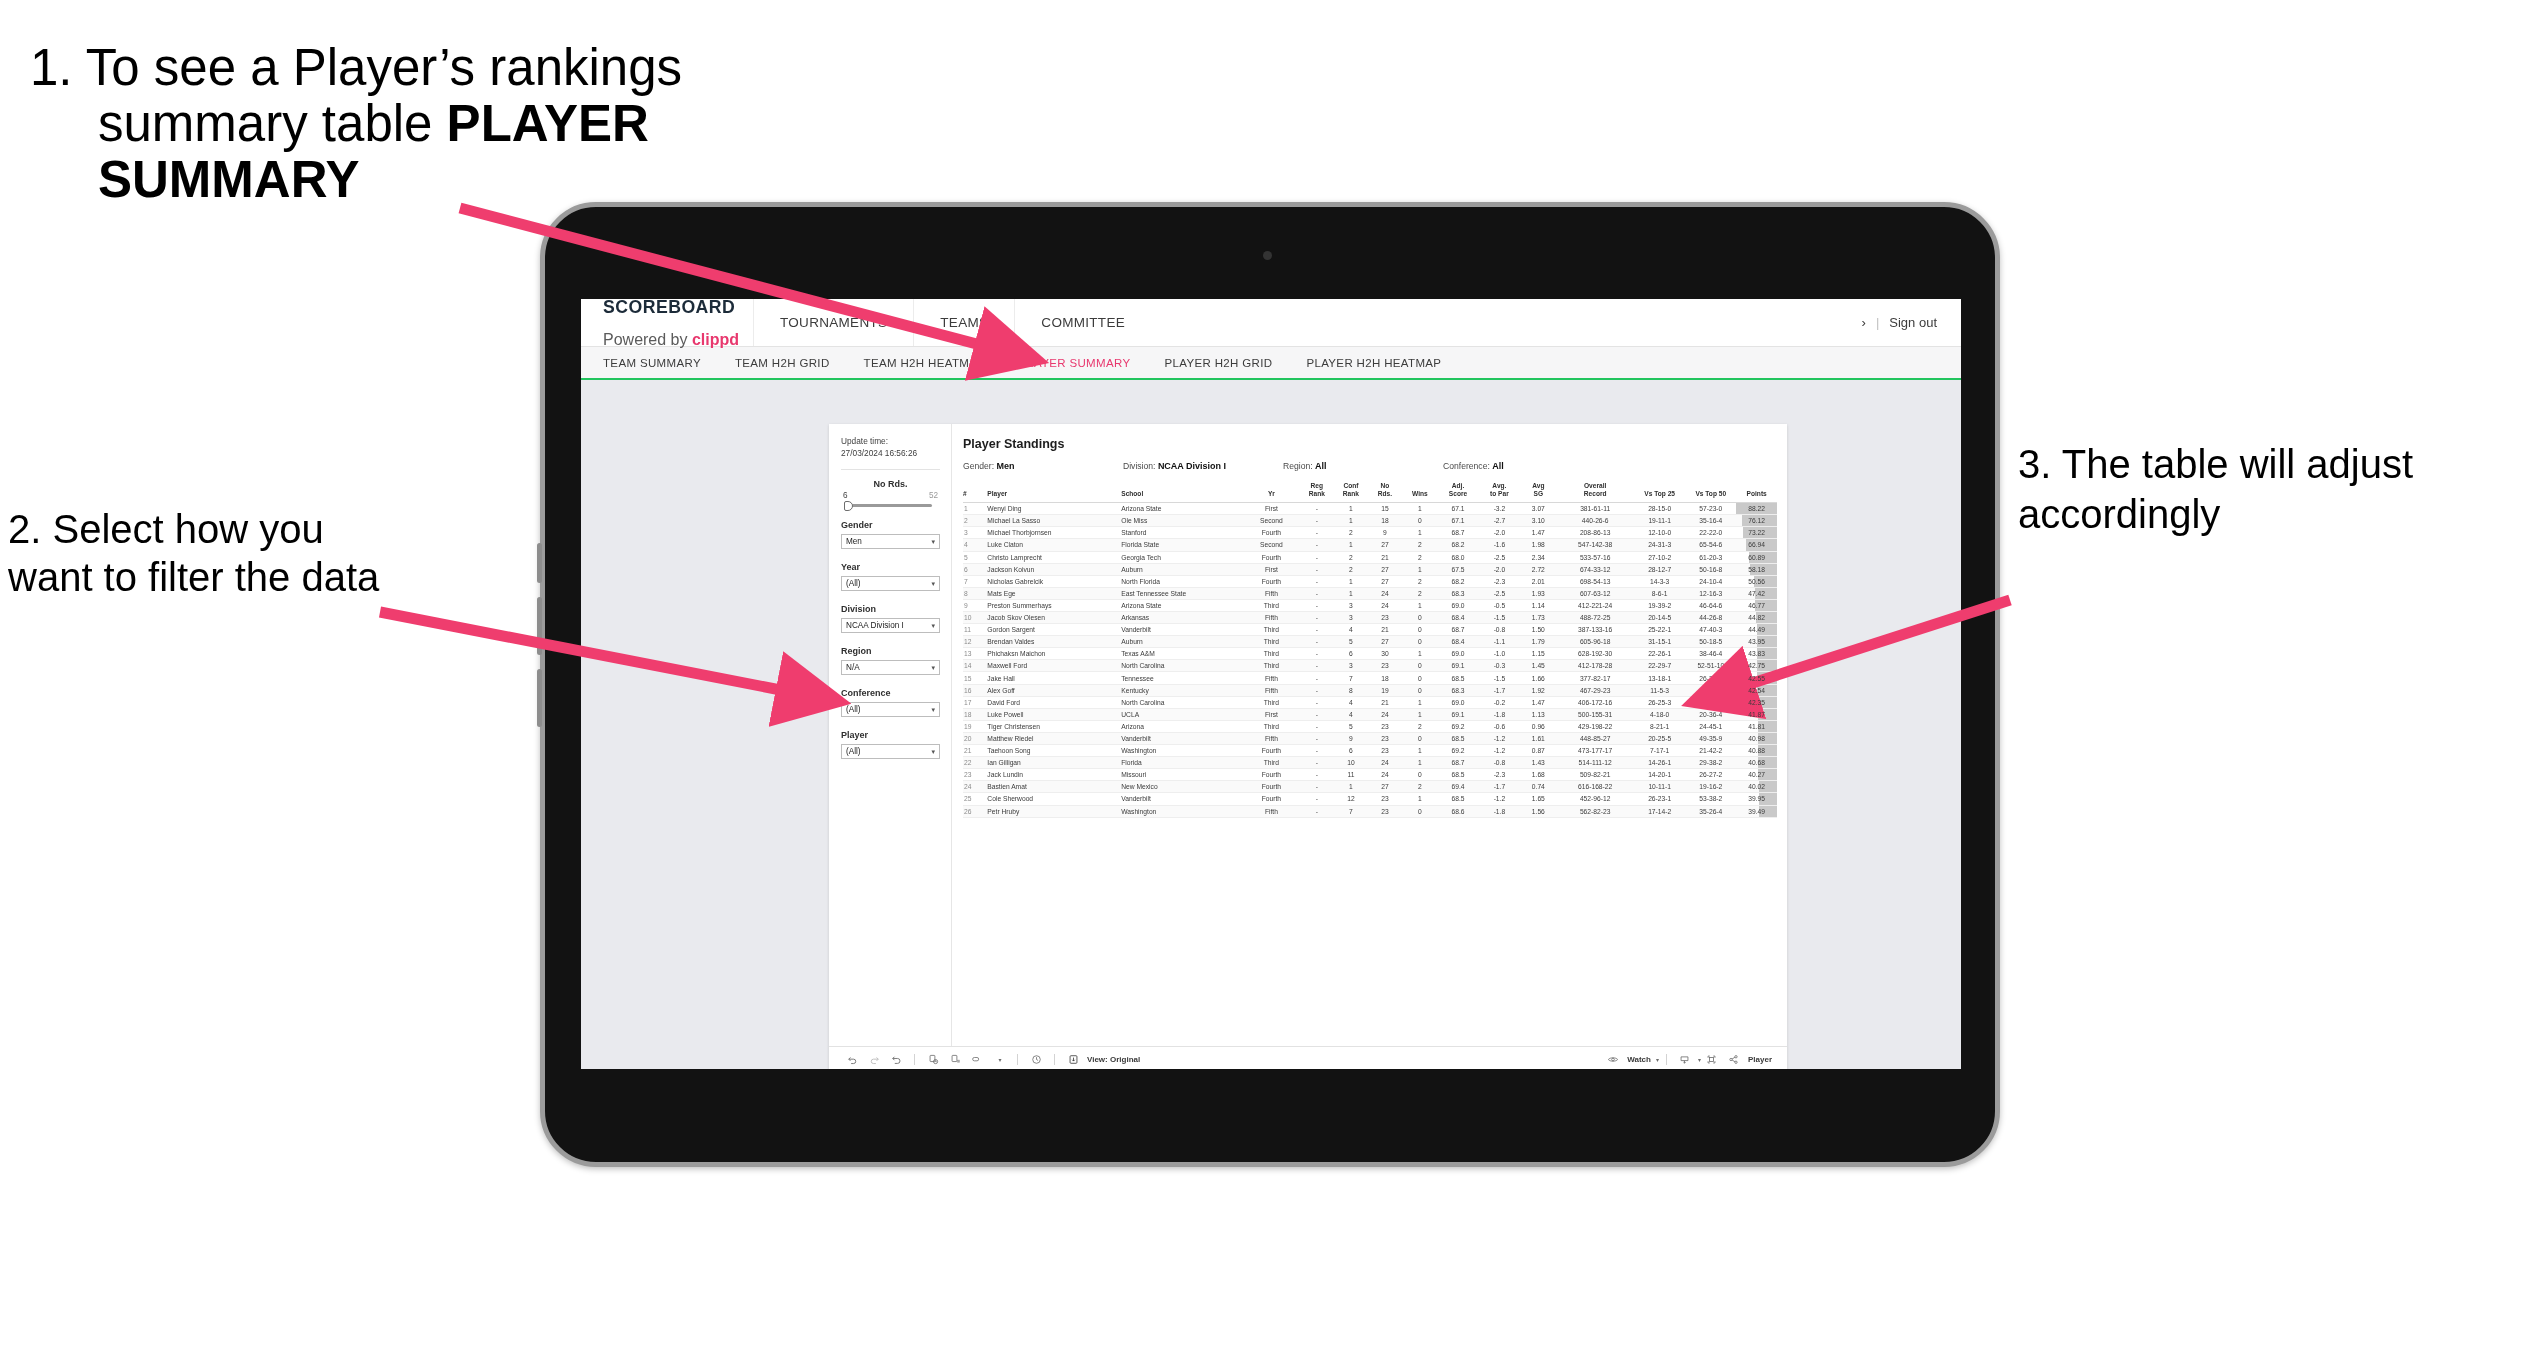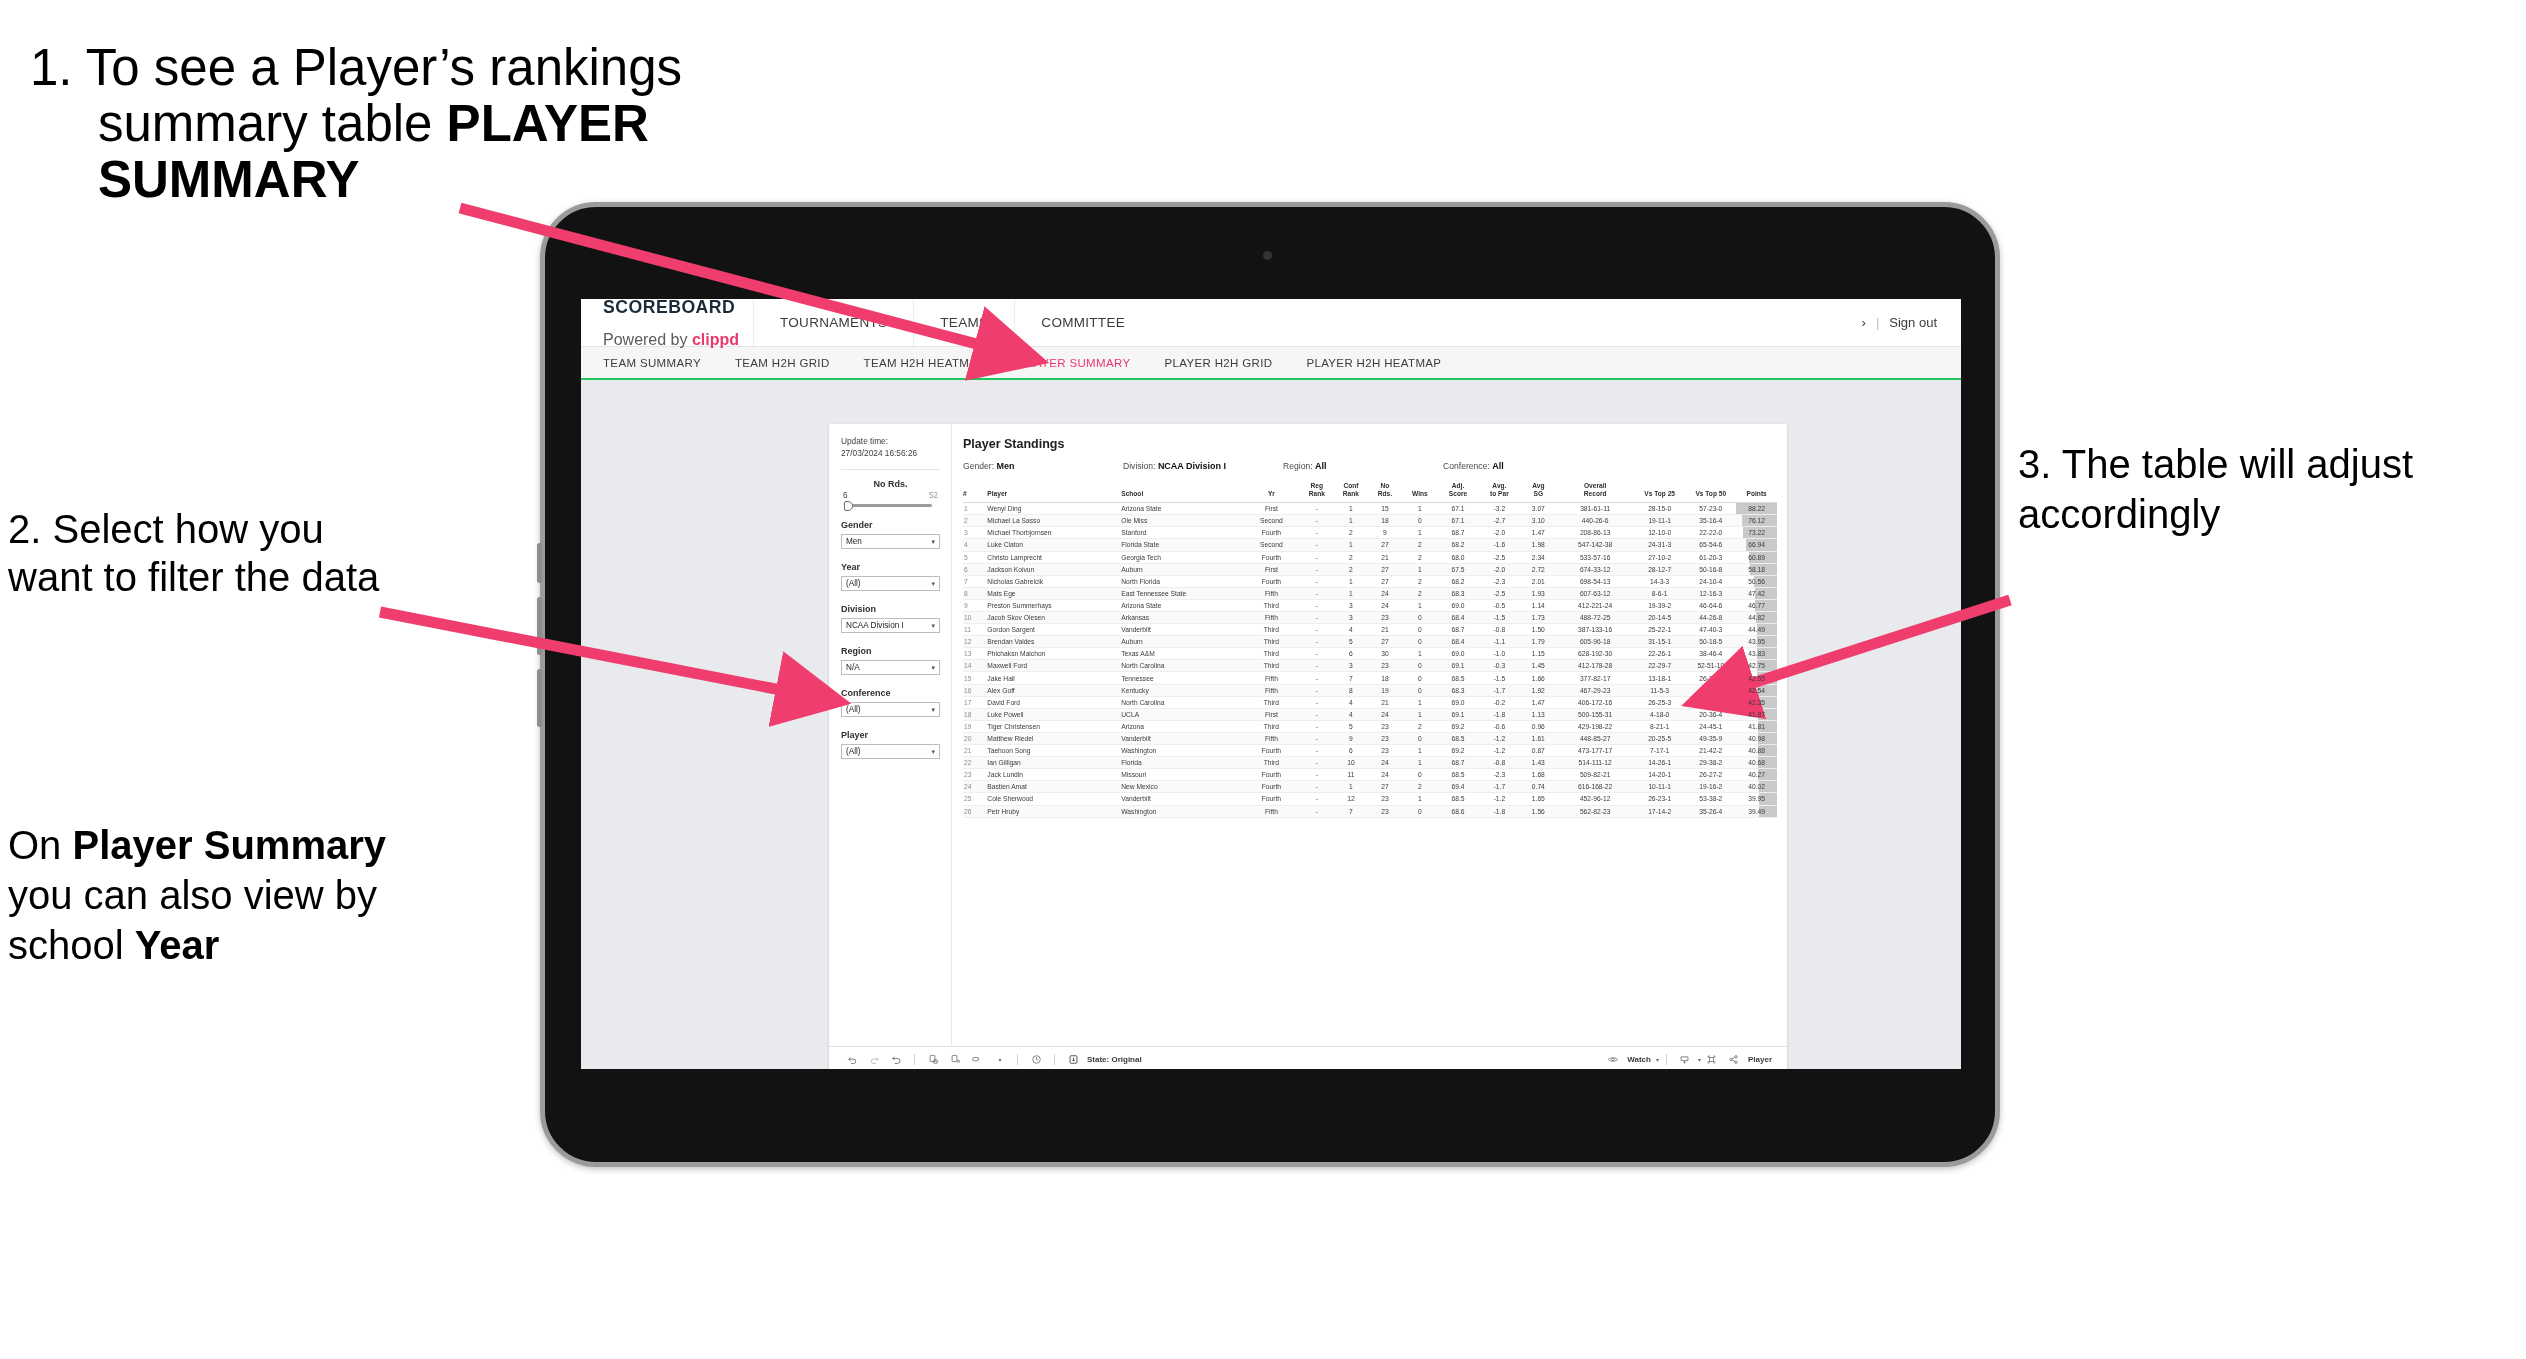--- a/index.html
+++ b/index.html
@@ -150,23 +150,20 @@
     <span>1.</span>
     <span>To see a Player’s rankings</span>
     <span class="ind">
       <span>summary table </span><b class="s">PLAYER</b>
     </span>
     <span class="ind"><b class="s">SUMMARY</b></span>
   </div>
 
   <div class="anno anno-2">2. Select how you want to filter the data</div>
 
-  <div class="anno anno-2b">
-    <span>On </span><b class="s">Player Summary</b><span> you can also view by school </span><b class="s">Year</b>
-  </div>
 
   <div class="anno anno-3">3. The table will adjust accordingly</div>
 
   <div class="tablet">
     <div class="cam"></div>
     <div class="side-btn sb1"></div>
     <div class="side-btn sb2"></div>
     <div class="side-btn sb3"></div>
 
     <div class="tablet-inner">
@@ -811,21 +808,21 @@
                     <path d="M8 4.6 V8 l2.3 1.4"></path>
                   </svg>
               </div>
               <div class="tb-sep"></div>
               <div class="tb-ico">
                 <svg width="11" height="11" viewBox="0 0 16 16" fill="none" stroke="#3a3a3a" stroke-width="1.2">
                     <rect x="3" y="2.5" width="10" height="11" rx="1.3"></rect>
                     <path d="M8 5.2 v5 M6.2 8.4 L8 10.3 L9.8 8.4"></path>
                   </svg>
               </div>
-              <div class="tb-txt">State: Original</div>
+              <div class="tb-txt">View: Original</div>
 
               <div class="tb-right">
                 <div class="tb-ico">
                   <svg width="12" height="11" viewBox="0 0 18 16" fill="none" stroke="#6d6d6d" stroke-width="1.2">
                       <path d="M2 8 C4.5 4.6 13.5 4.6 16 8 C13.5 11.4 4.5 11.4 2 8Z"></path>
                       <circle cx="9" cy="8" r="2"></circle>
                     </svg>
                 </div>
                 <div class="tb-lbl">Watch</div>
                 <span class="car2">▾</span>

